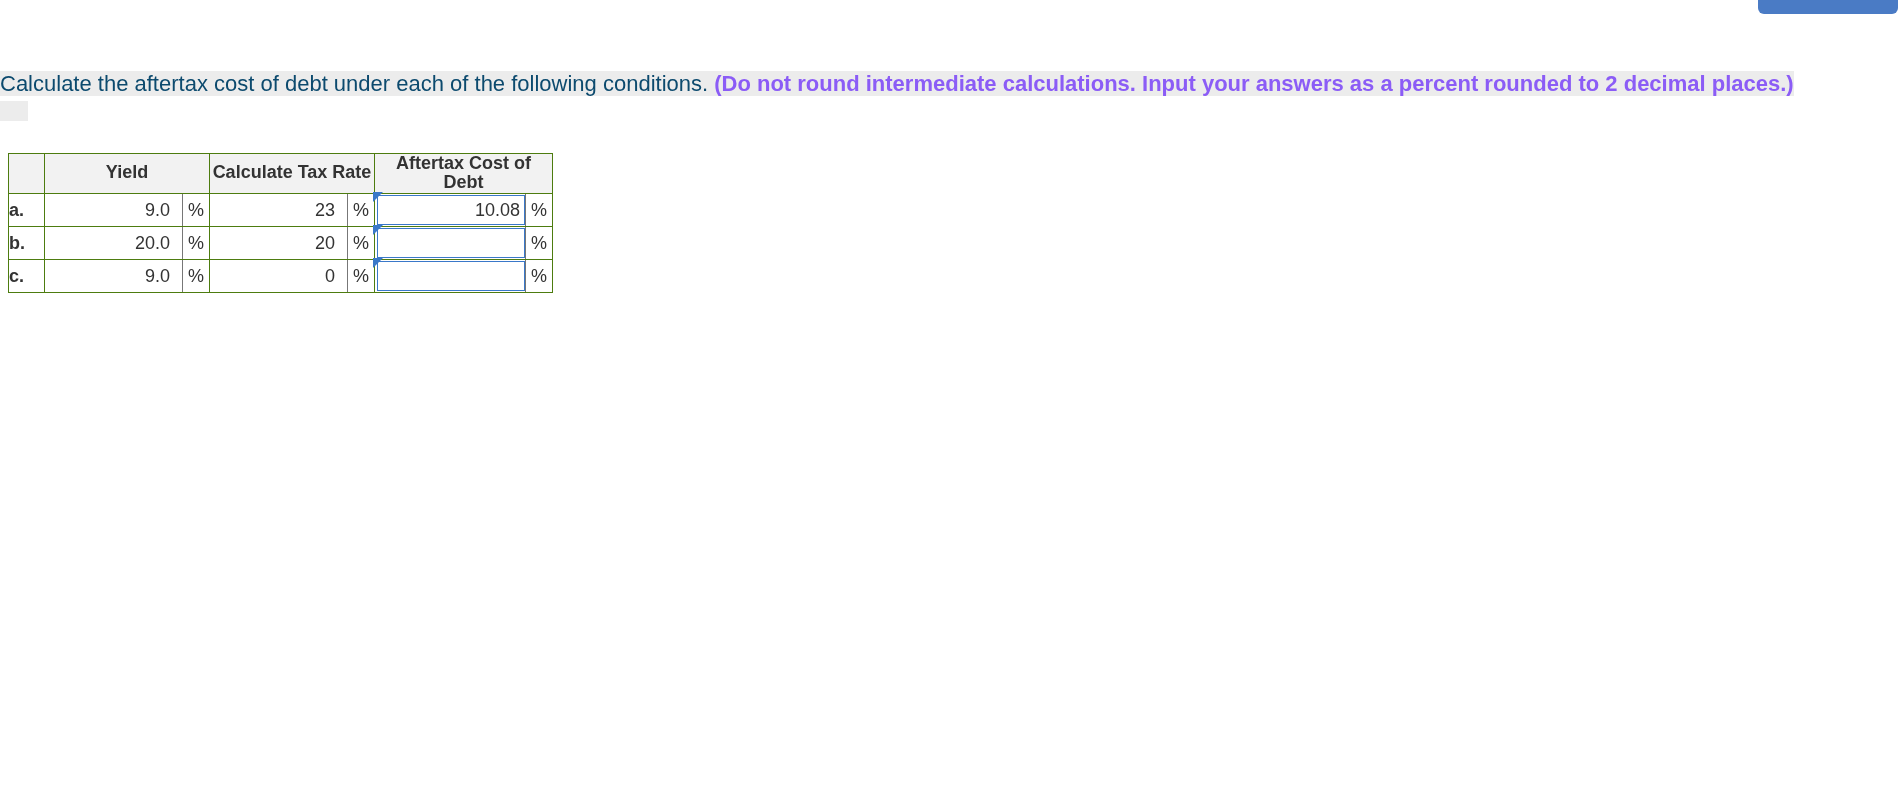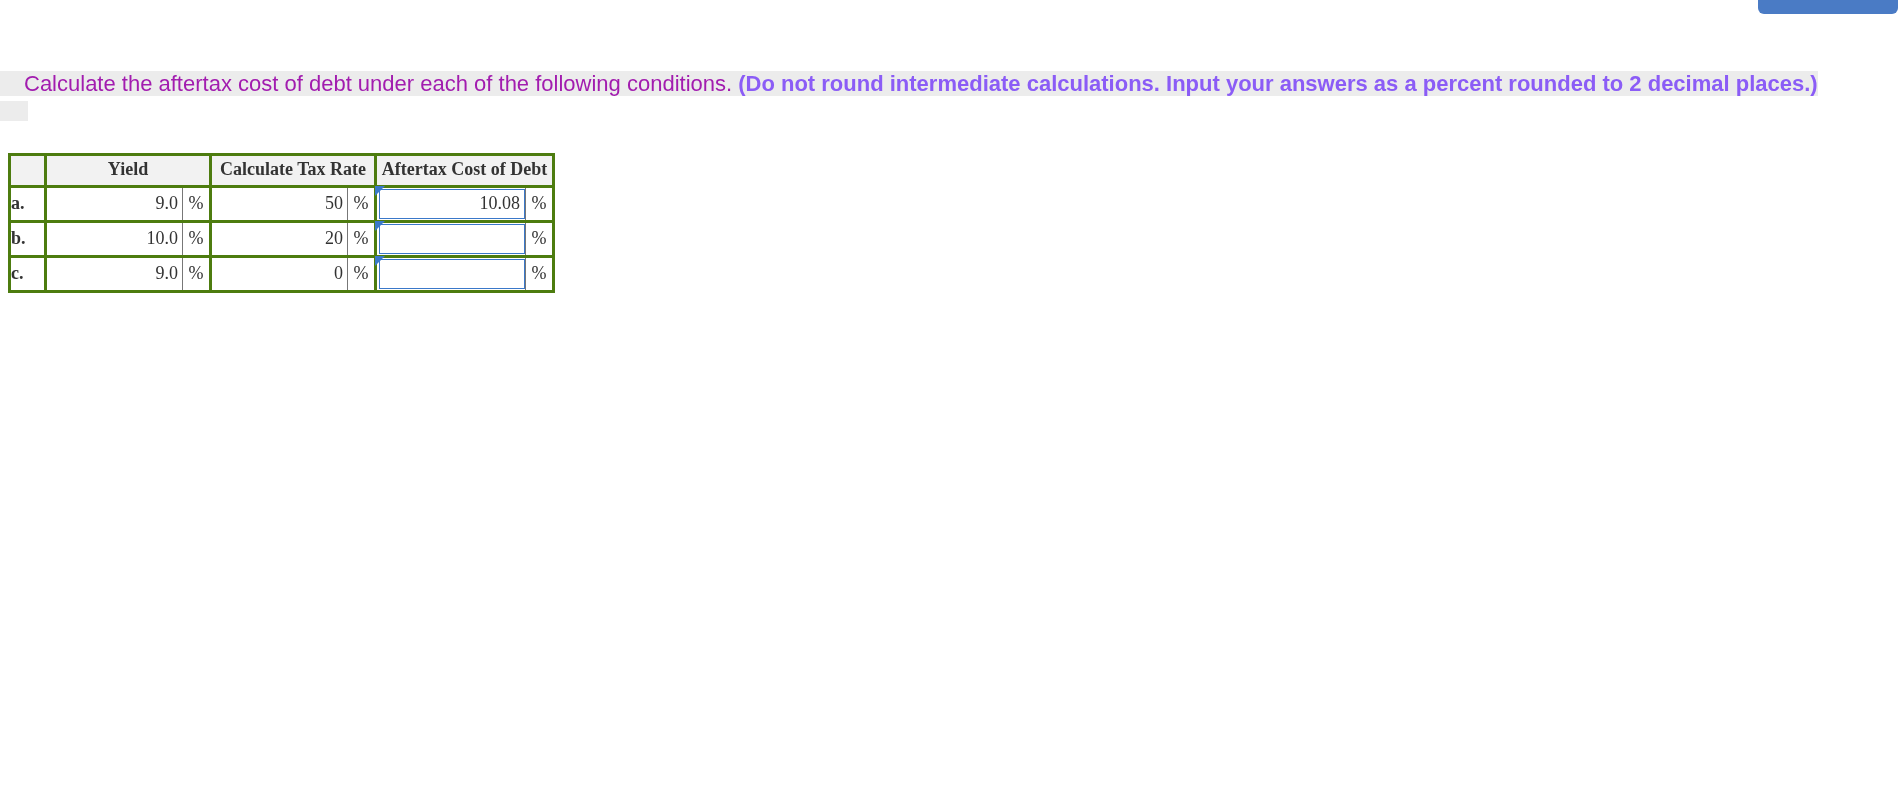--- a/index.html
+++ b/index.html
@@ -22,47 +22,45 @@
     border-bottom-right-radius: 6px;
   }
   .question-block {
     margin-top: 70px;
     margin-left: 0;
     line-height: 1.3;
     font-size: 22px;
   }
   .hl {
     background: #ececec;
-    color: #a21caf;
-    padding-left: 24px;
+    color: #0c4a6e;
   }
   .hl-red {
     background: #ececec;
     color: #8b5cf6;
     font-weight: bold;
   }
   .small-box {
     width: 28px;
     height: 20px;
     background: #ececec;
     margin-top: 2px;
   }
   .data-table {
     border-collapse: collapse;
     margin-top: 32px;
     margin-left: 8px;
     font-size: 18px;
   }
   .data-table th, .data-table td {
-    border: 3px solid #4d7c0f;
+    border: 1px solid #4d7c0f;
     padding: 0;
     vertical-align: middle;
     height: 32px;
     box-sizing: border-box;
-    font-family: Liberation Serif, serif;
   }
   .corner-cell {
     background: #f2f2f2;
     width: 36px;
   }
   .header-cell {
     background: #f2f2f2;
     text-align: center;
     font-weight: bold;
     padding: 4px 6px;
@@ -74,21 +72,21 @@
     text-align: left;
     padding-left: 6px;
   }
   .val-group {
     display: flex;
     align-items: stretch;
     height: 100%;
   }
   .val-num {
     text-align: right;
-    padding-right: 4px;
+    padding-right: 12px;
     border-right: 1px solid #777;
     min-width: 0;
     display: flex;
     align-items: center;
     justify-content: flex-end;
     flex: 1;
   }
   .val-unit {
     width: 26px;
     text-align: center;
@@ -163,42 +161,42 @@
   <tr>
     <td class="row-label">a.</td>
     <td class="yield-col">
       <div class="val-group">
         <div class="val-num">9.0</div>
         <div class="val-unit">%</div>
       </div>
     </td>
     <td class="tax-col">
       <div class="val-group">
-        <div class="val-num">50</div>
+        <div class="val-num">23</div>
         <div class="val-unit">%</div>
       </div>
     </td>
     <td class="cost-col cost-cell-td">
       <div class="cost-flex">
         <div class="cost-input-slot">
           <div class="input-tick"></div>
           <div class="input-box">
             <span>10.08</span>
           </div>
         </div>
         <div class="cost-unit">%</div>
       </div>
     </td>
   </tr>
 
   <tr>
     <td class="row-label">b.</td>
     <td class="yield-col">
       <div class="val-group">
-        <div class="val-num">10.0</div>
+        <div class="val-num">20.0</div>
         <div class="val-unit">%</div>
       </div>
     </td>
     <td class="tax-col">
       <div class="val-group">
         <div class="val-num">20</div>
         <div class="val-unit">%</div>
       </div>
     </td>
     <td class="cost-col cost-cell-td">

